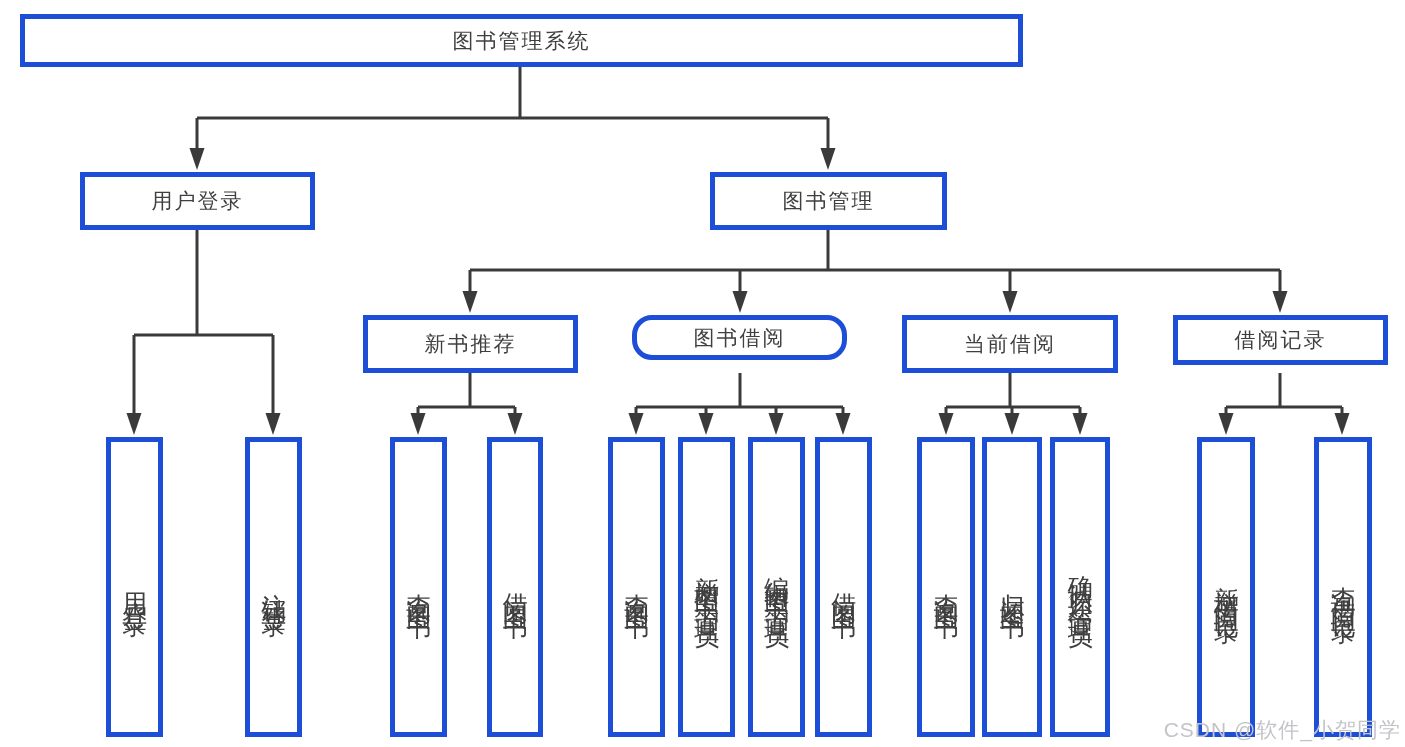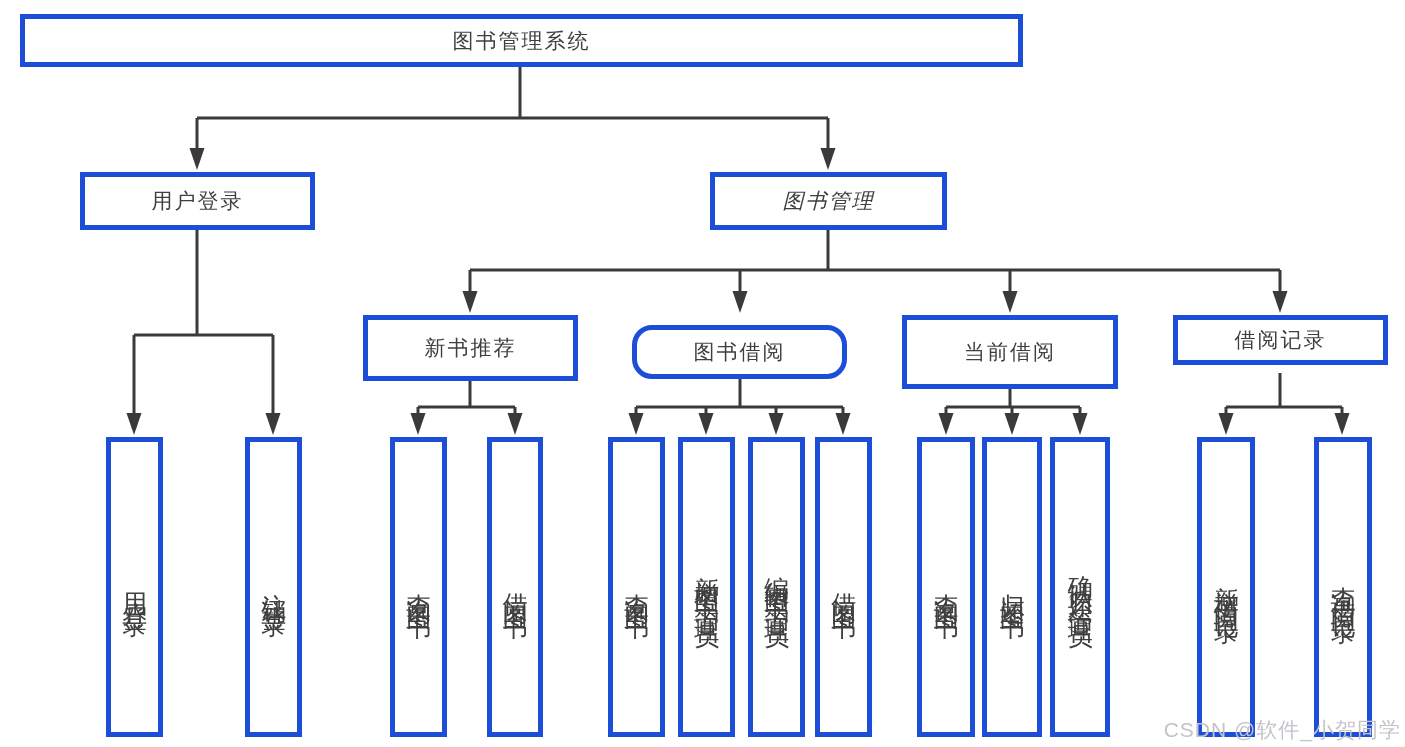--- a/index.html
+++ b/index.html
@@ -39,25 +39,25 @@
   }
   .vnode {
     writing-mode: vertical-rl;
     font-size: 25px;
     letter-spacing: 7px;
     line-height: 1.1;
   }
   .root-box   { left: 20px;   top: 14px;  width: 1003px; height: 53px; }
 
   .n-user-login { left: 80px;  top: 172px; width: 235px; height: 58px; }
-  .n-book-mgmt  { left: 710px; top: 172px; width: 237px; height: 58px; font-style: italic; }
-
-  .n-new-rec    { left: 363px;  top: 315px; width: 215px; height: 66px; }
-  .n-bk-borrow  { left: 632px;  top: 325px; width: 215px; height: 54px; border-radius: 20px; }
-  .n-cur-borrow { left: 902px;  top: 315px; width: 216px; height: 74px; }
+  .n-book-mgmt  { left: 710px; top: 172px; width: 237px; height: 58px; }
+
+  .n-new-rec    { left: 363px;  top: 315px; width: 215px; height: 58px; }
+  .n-bk-borrow  { left: 632px;  top: 315px; width: 215px; height: 45px; border-radius: 20px; }
+  .n-cur-borrow { left: 902px;  top: 315px; width: 216px; height: 58px; }
   .n-records    { left: 1173px; top: 315px; width: 215px; height: 50px; }
 
   .leaf { top: 437px; height: 300px; }
   .l-user-login { left: 106px;  width: 57px; }
   .l-logout     { left: 245px;  width: 57px; }
   .l-rec-query  { left: 390px;  width: 57px; }
   .l-rec-borrow { left: 487px;  width: 56px; }
   .l-bb-query   { left: 608px;  width: 57px; }
   .l-bb-add     { left: 678px;  width: 57px; }
   .l-bb-edit    { left: 748px;  width: 57px; }

